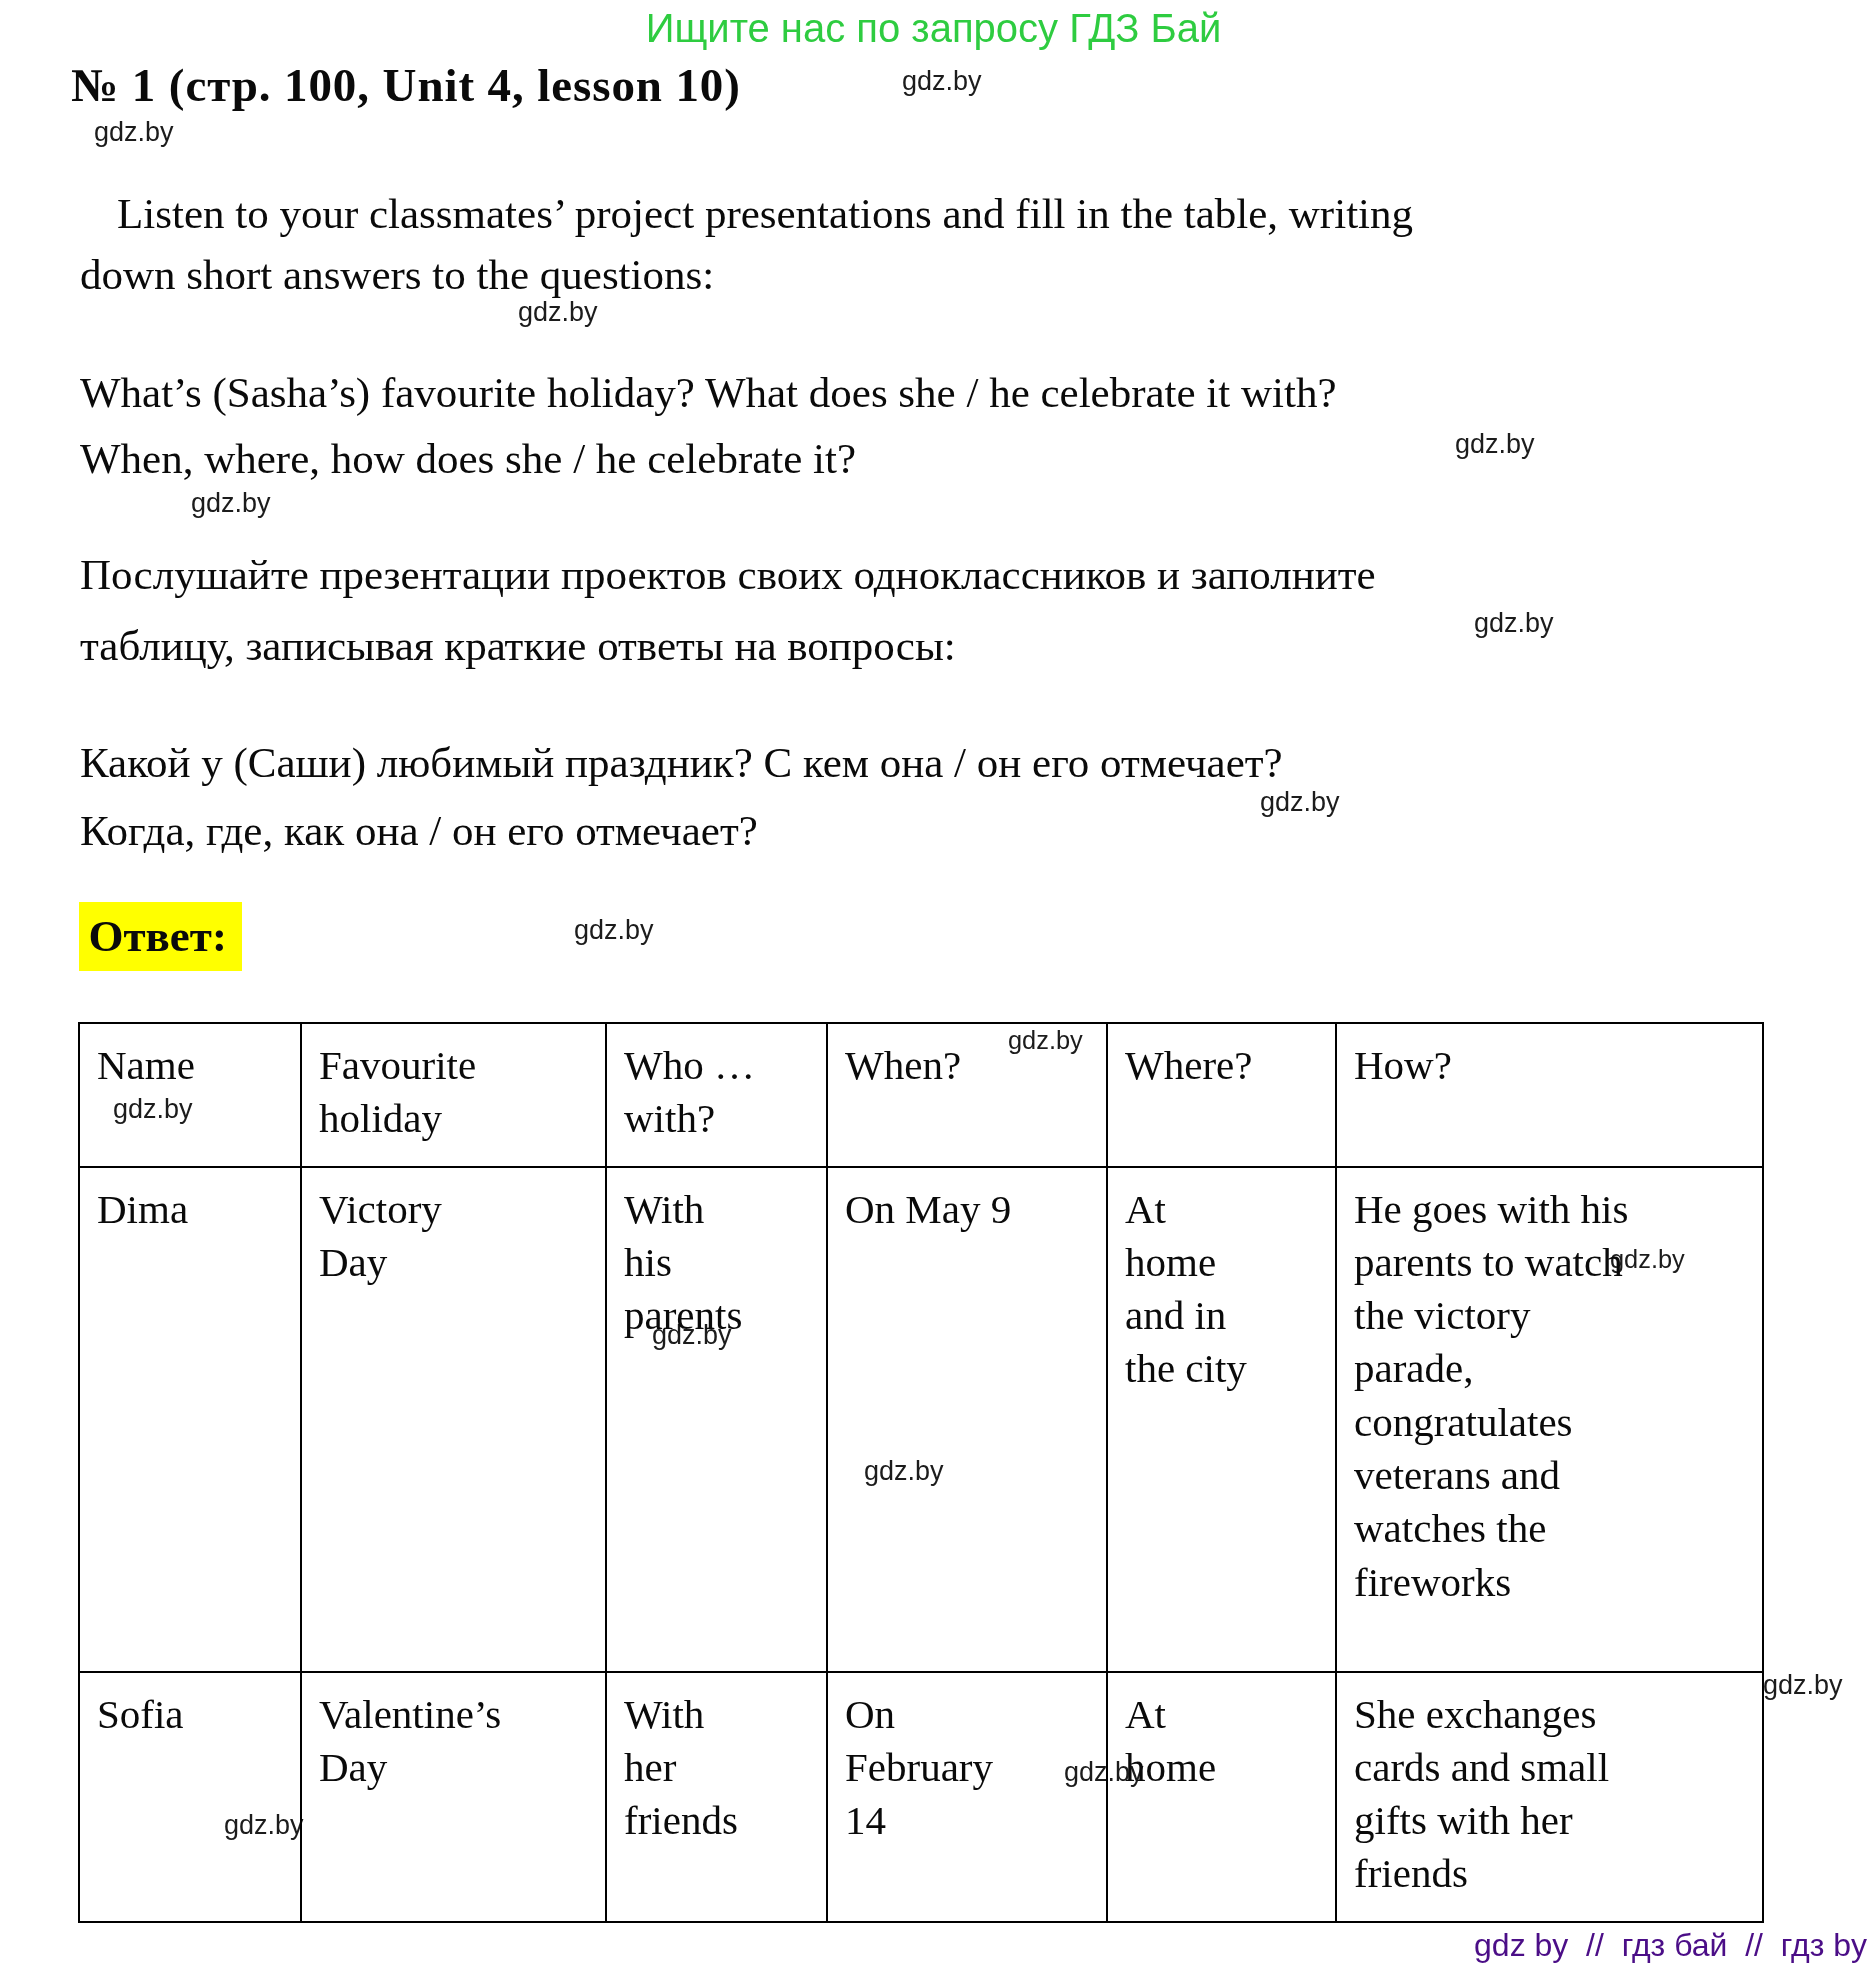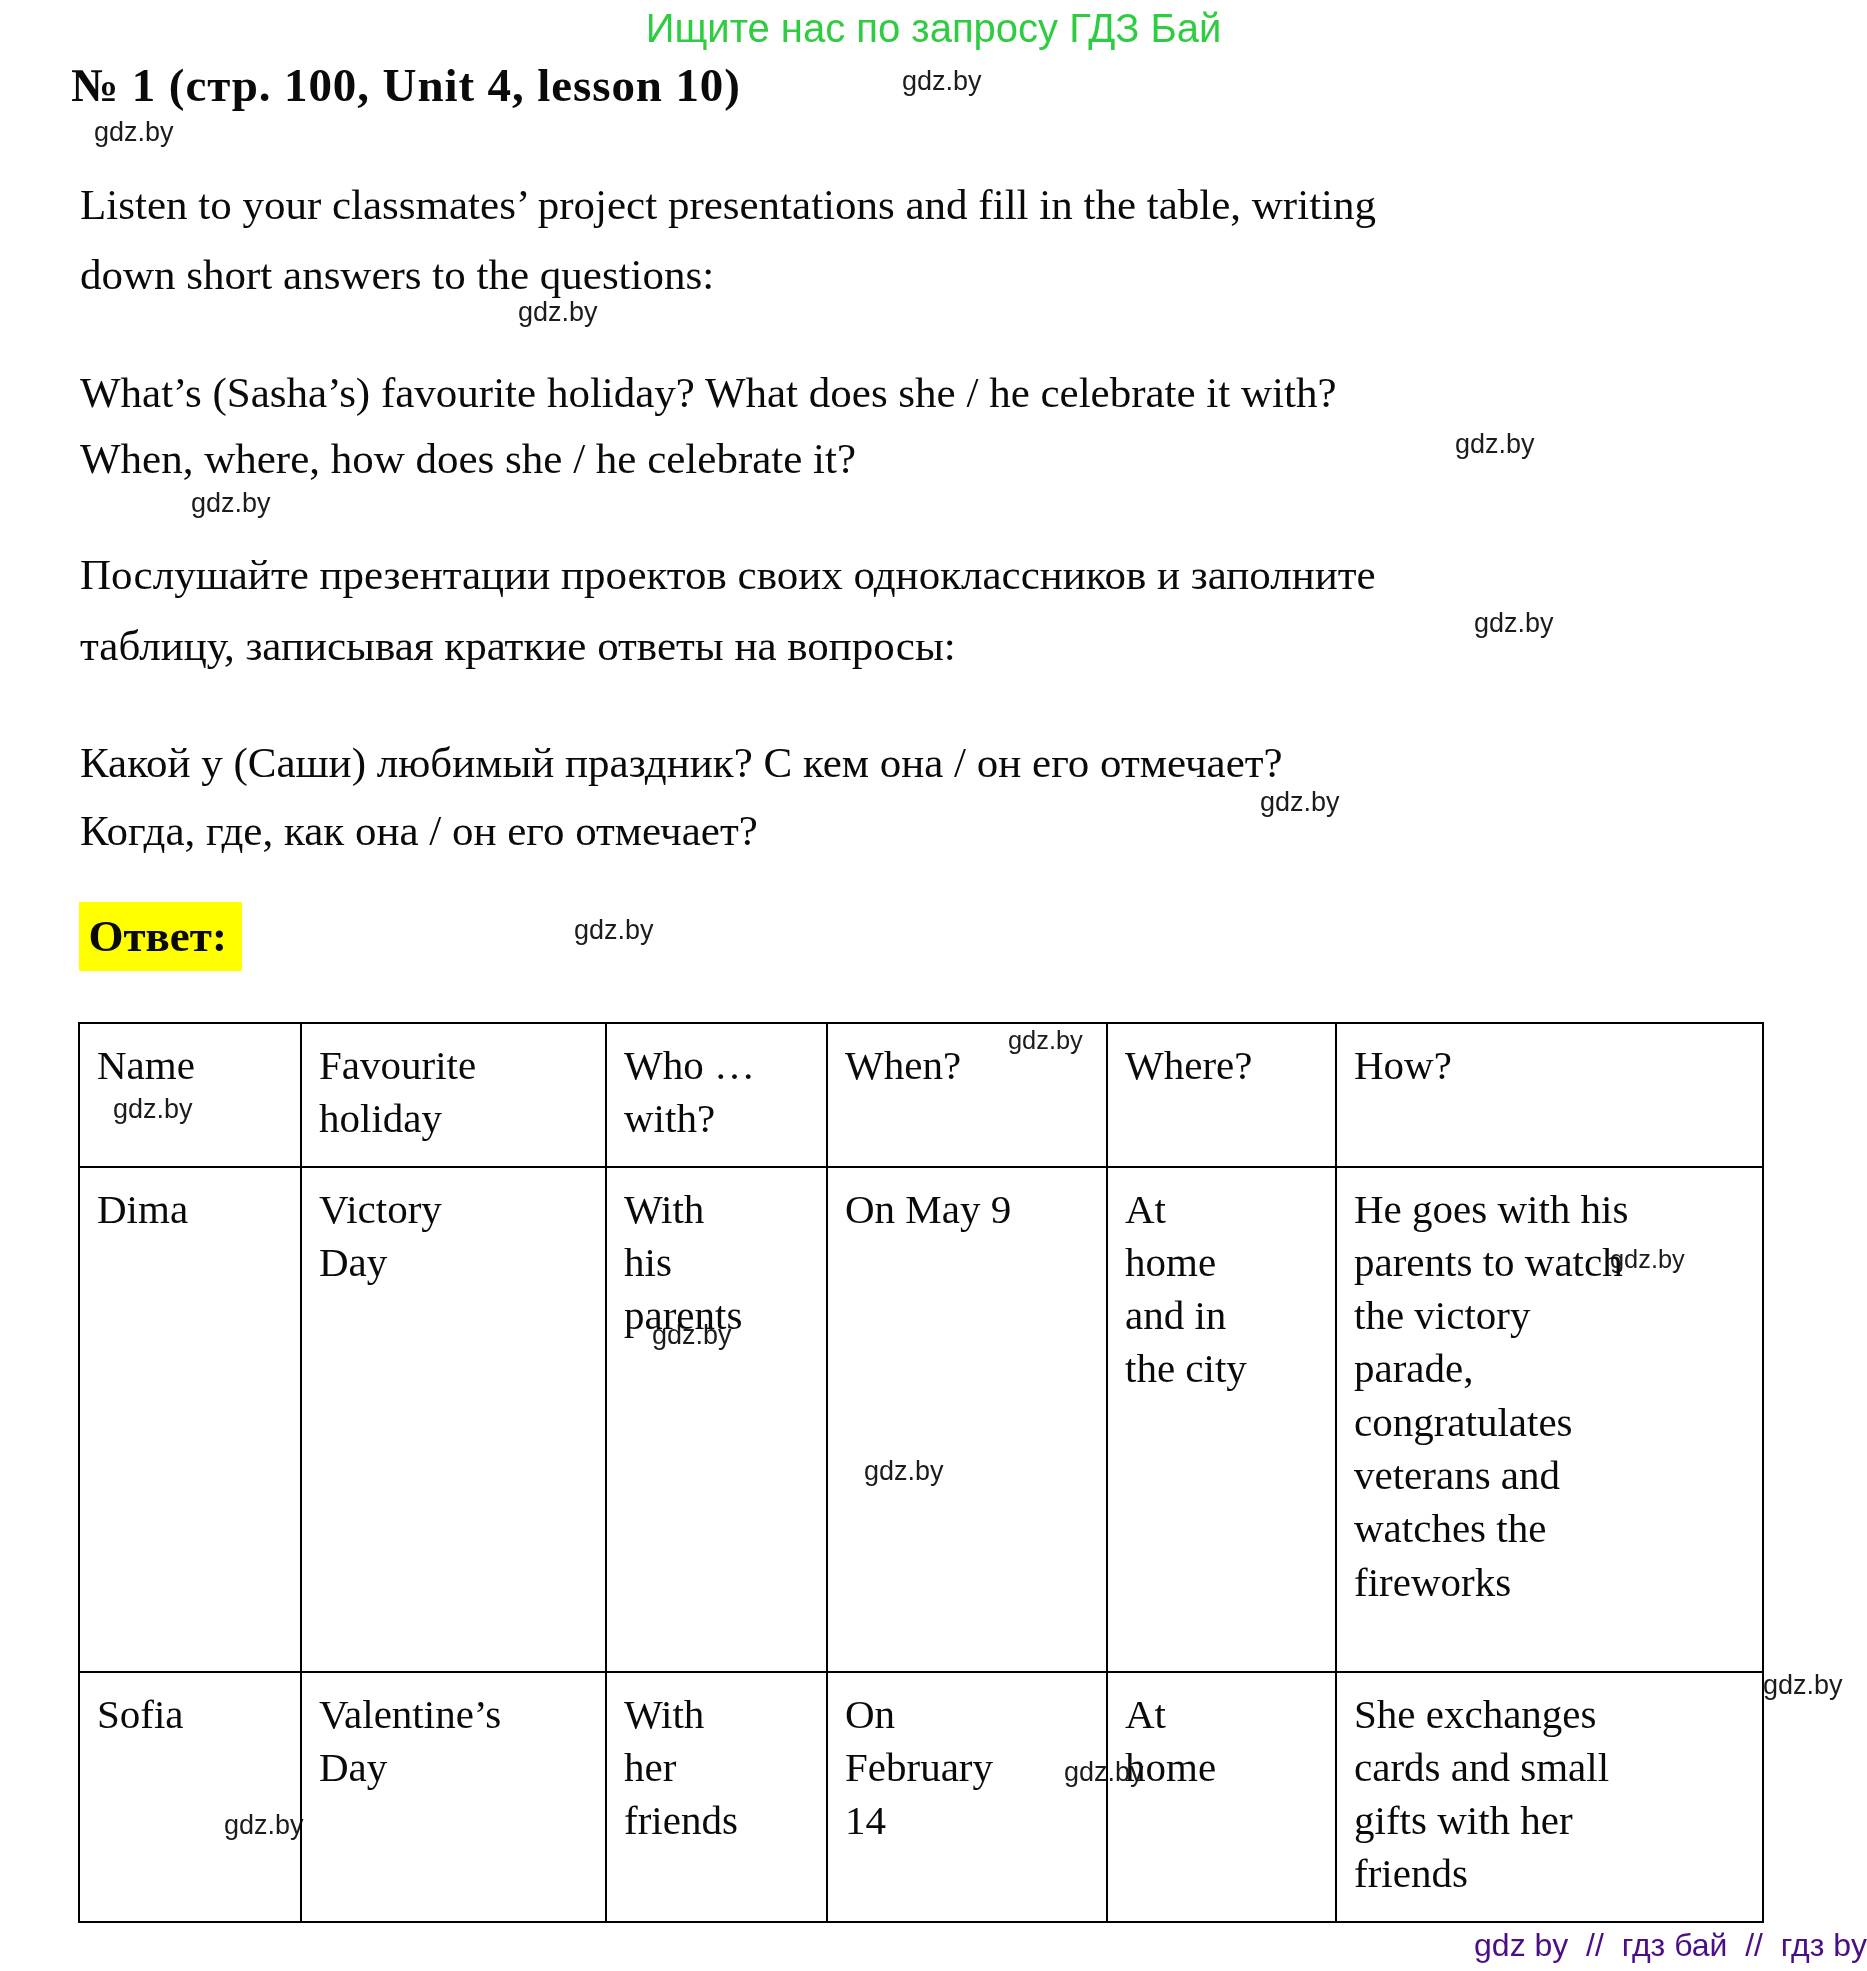--- a/index.html
+++ b/index.html
@@ -69,21 +69,21 @@
 </style>
 </head>
 <body>
 
 <div class="page">
 
   <div class="abs banner">Ищите нас по запросу ГДЗ Бай</div>
 
   <div class="abs heading">№ 1 (стр. 100, Unit 4, lesson 10)</div>
 
-  <div class="abs bodyline" style="top:179px;">Listen to your classmates’ project presentations and fill in the table, writing</div>
+  <div class="abs bodyline" style="top:188px;margin-left:37px;">Listen to your classmates’ project presentations and fill in the table, writing</div>
   <div class="abs bodyline" style="top:249px;">down short answers to the questions:</div>
 
   <div class="abs bodyline" style="top:367px;">What’s (Sasha’s) favourite holiday? What does she / he celebrate it with?</div>
   <div class="abs bodyline" style="top:433px;">When, where, how does she / he celebrate it?</div>
 
   <div class="abs bodyline" style="top:549px;">Послушайте презентации проектов своих одноклассников и заполните</div>
   <div class="abs bodyline" style="top:620px;">таблицу, записывая краткие ответы на вопросы:</div>
 
   <div class="abs bodyline" style="top:737px;">Какой у (Саши) любимый праздник? С кем она / он его отмечает?</div>
   <div class="abs bodyline" style="top:805px;">Когда, где, как она / он его отмечает?</div>

